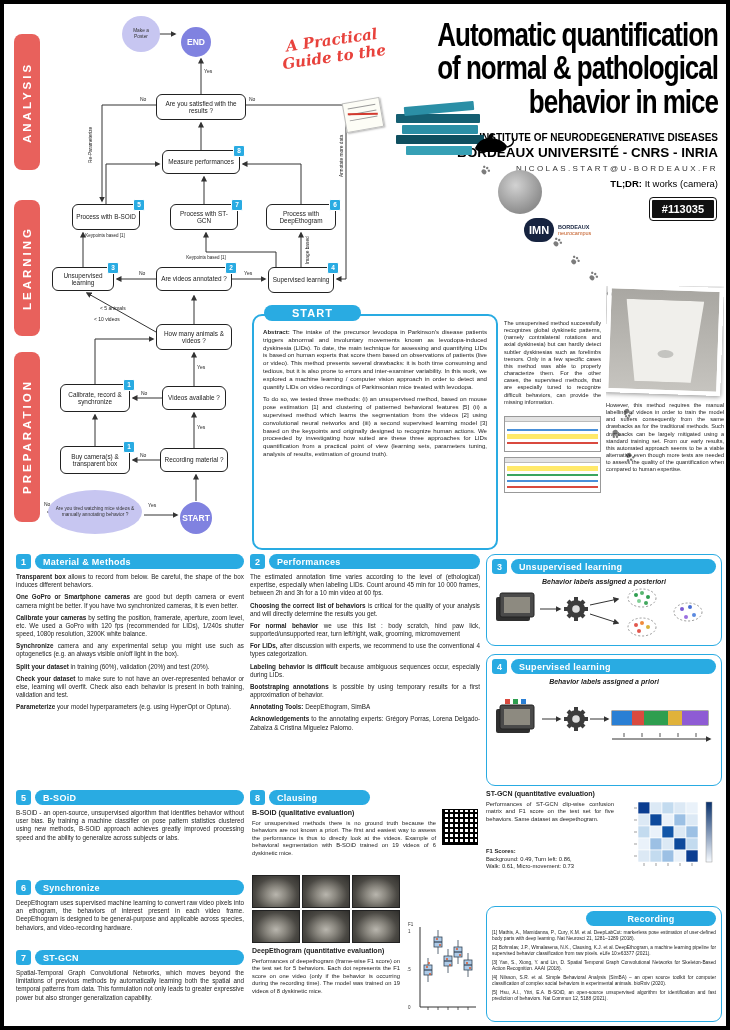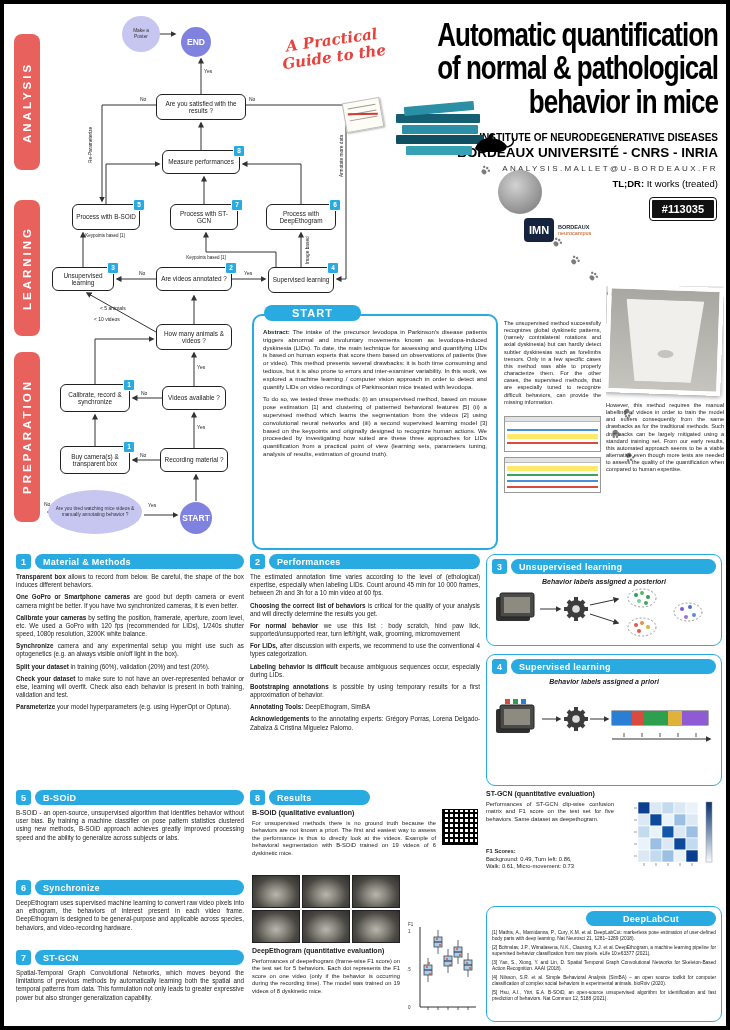--- a/index.html
+++ b/index.html
@@ -39,21 +39,21 @@
   .books{position:absolute;left:392px;top:98px;width:92px;}
   .book{height:9px;margin-top:1.5px;border-radius:1px;}
   .note{position:absolute;left:340px;top:96px;width:36px;height:28px;background:#fdfdf6;border:1px solid #bbb;
     transform:rotate(-10deg);box-shadow:1px 1px 2px rgba(0,0,0,.3);}
   .note i{display:block;height:1px;background:#999;margin:5px 4px 0;}
   .note .strike{position:absolute;left:3px;top:12px;width:30px;height:1.5px;background:#d23a2f;transform:rotate(9deg);}
   .greylogo{position:absolute;left:494px;top:166px;width:44px;height:44px;border-radius:50%;
     background:radial-gradient(circle at 40% 35%,#d2d2d2,#8d8d8d 72%);filter:blur(.6px);}
   .imn{position:absolute;left:520px;top:214px;display:flex;align-items:center;gap:4px;}
   .imnbox{width:30px;height:24px;background:#16233f;color:#fff;font-weight:700;font-size:11px;
-    display:flex;align-items:center;justify-content:center;border-radius:4px;}
+    display:flex;align-items:center;justify-content:center;border-radius:12px;}
   .imntxt div:first-child{font-size:5.5px;font-weight:700;color:#16233f;}
   .imntxt div:last-child{font-size:5.5px;color:#c2571f;}
   
   .startbox{position:absolute;left:248px;top:310px;width:246px;height:236px;border:2px solid #29abe2;
     border-radius:10px;box-sizing:border-box;padding:12px 9px 4px;overflow:hidden;}
   .startpill{position:absolute;left:260px;top:301px;background:#29abe2;color:#fff;font-weight:700;font-size:11px;
     padding:2px 28px;border-radius:11px;letter-spacing:1px;}
   .startbox p,.midcol p,.rightcol p{font-size:6.1px;line-height:1.28;text-align:justify;margin:0 0 5px;}
   .midcol{position:absolute;left:500px;top:316px;width:97px;height:232px;overflow:hidden;
     display:flex;flex-direction:column;gap:5px;}
@@ -213,22 +213,22 @@
     <div>Guide to the</div>
   </div>
   <div class="title">
     <div>Automatic quantification</div>
     <div>of normal &amp; pathological</div>
     <div>behavior in mice</div>
   </div>
   <div class="hblock">
     <div class="hinst">INSTITUTE OF NEURODEGENERATIVE DISEASES</div>
     <div class="haff">BORDEAUX UNIVERSITÉ - CNRS - INRIA</div>
-    <div class="hmail">ANALYSIS.MALLET@U-BORDEAUX.FR</div>
-    <div class="htldr"><b>TL;DR:</b> <span>It works (treated)</span></div>
+    <div class="hmail">NICOLAS.START@U-BORDEAUX.FR</div>
+    <div class="htldr"><b>TL;DR:</b> <span>It works (camera)</span></div>
   </div>
   <div class="badge">#113035</div>
 
   <div class="note">
       <i></i>
       <i></i>
       <i></i>
       <span class="strike"></span>
     </div>
   <div class="books">
@@ -442,21 +442,21 @@
     <div class="phead">
       <div class="pnum">7</div>
       <div class="ptitle">ST-GCN</div>
     </div>
     <p class="para">Spatial-Temporal Graph Convolutional Networks, which moves beyond the limitations of previous methods by automatically learning both the spatial and temporal patterns from data. This formulation not only leads to greater expressive power but also stronger generalization capability.</p>
   </div>
 
   <div class="panel" style="left:246px;top:786px;width:230px;height:232px">
     <div class="phead" style="width:120px">
       <div class="pnum">8</div>
-      <div class="ptitle">Results</div>
+      <div class="ptitle">Clausing</div>
     </div>
     <div style="position:relative;height:210px">
       <div class="subtitle" style="position:absolute;left:2px;top:0">B-SOiD (qualitative evaluation)</div>
       <div class="qr"></div>
       <div class="stext" style="position:absolute;left:2px;top:11px;width:184px">For unsupervised methods there is no ground truth because the behaviors are not known a priori. The first and easiest way to assess the performance is thus to directly look at the videos. Example of behavioral segmentation with B-SOiD trained on 19 videos of 6 dyskinetic mice.</div>
       <div class="thumbgrid">
         <div class="thumb"></div>
         <div class="thumb"></div>
         <div class="thumb"></div>
         <div class="thumb"></div>
@@ -566,21 +566,21 @@
           <line x1="36" y1="67" x2="36" y2="70"></line>
           <line x1="48" y1="67" x2="48" y2="70"></line>
           <line x1="60" y1="67" x2="60" y2="70"></line>
           <line x1="72" y1="67" x2="72" y2="70"></line>
       </g>
     </svg>
   </div>
 
   <div class="panel boxed" style="left:482px;top:902px;width:236px;height:116px">
     <div class="phead" style="width:130px;margin-left:auto">
-      <div class="ptitle" style="justify-content:center;padding-left:0">DeepLabCut</div>
+      <div class="ptitle" style="justify-content:center;padding-left:0">Recording</div>
     </div>
     <p class="refitem">[1] Mathis, A., Mamidanna, P., Cury, K.M. et al. DeepLabCut: markerless pose estimation of user-defined body parts with deep learning. Nat Neurosci 21, 1281–1289 (2018).</p>
     <p class="refitem">[2] Bohnslav, J.P., Wimalasena, N.K., Clausing, K.J. et al. DeepEthogram, a machine learning pipeline for supervised behavior classification from raw pixels. eLife 10:e63377 (2021).</p>
     <p class="refitem">[3] Yan, S., Xiong, Y. and Lin, D. Spatial Temporal Graph Convolutional Networks for Skeleton-Based Action Recognition. AAAI (2018).</p>
     <p class="refitem">[4] Nilsson, S.R. et al. Simple Behavioral Analysis (SimBA) – an open source toolkit for computer classification of complex social behaviors in experimental animals. bioRxiv (2020).</p>
     <p class="refitem">[5] Hsu, A.I., Yttri, E.A. B-SOiD, an open-source unsupervised algorithm for identification and fast prediction of behaviors. Nat Commun 12, 5188 (2021).</p>
   </div>
 
 </div>
 

